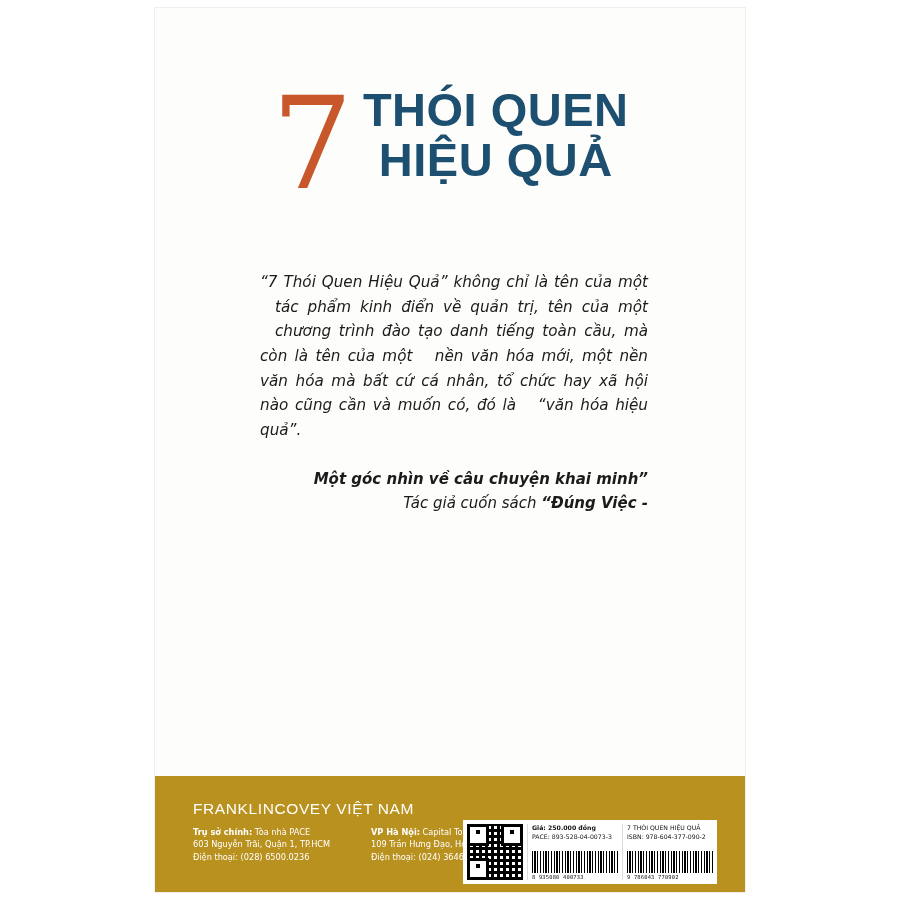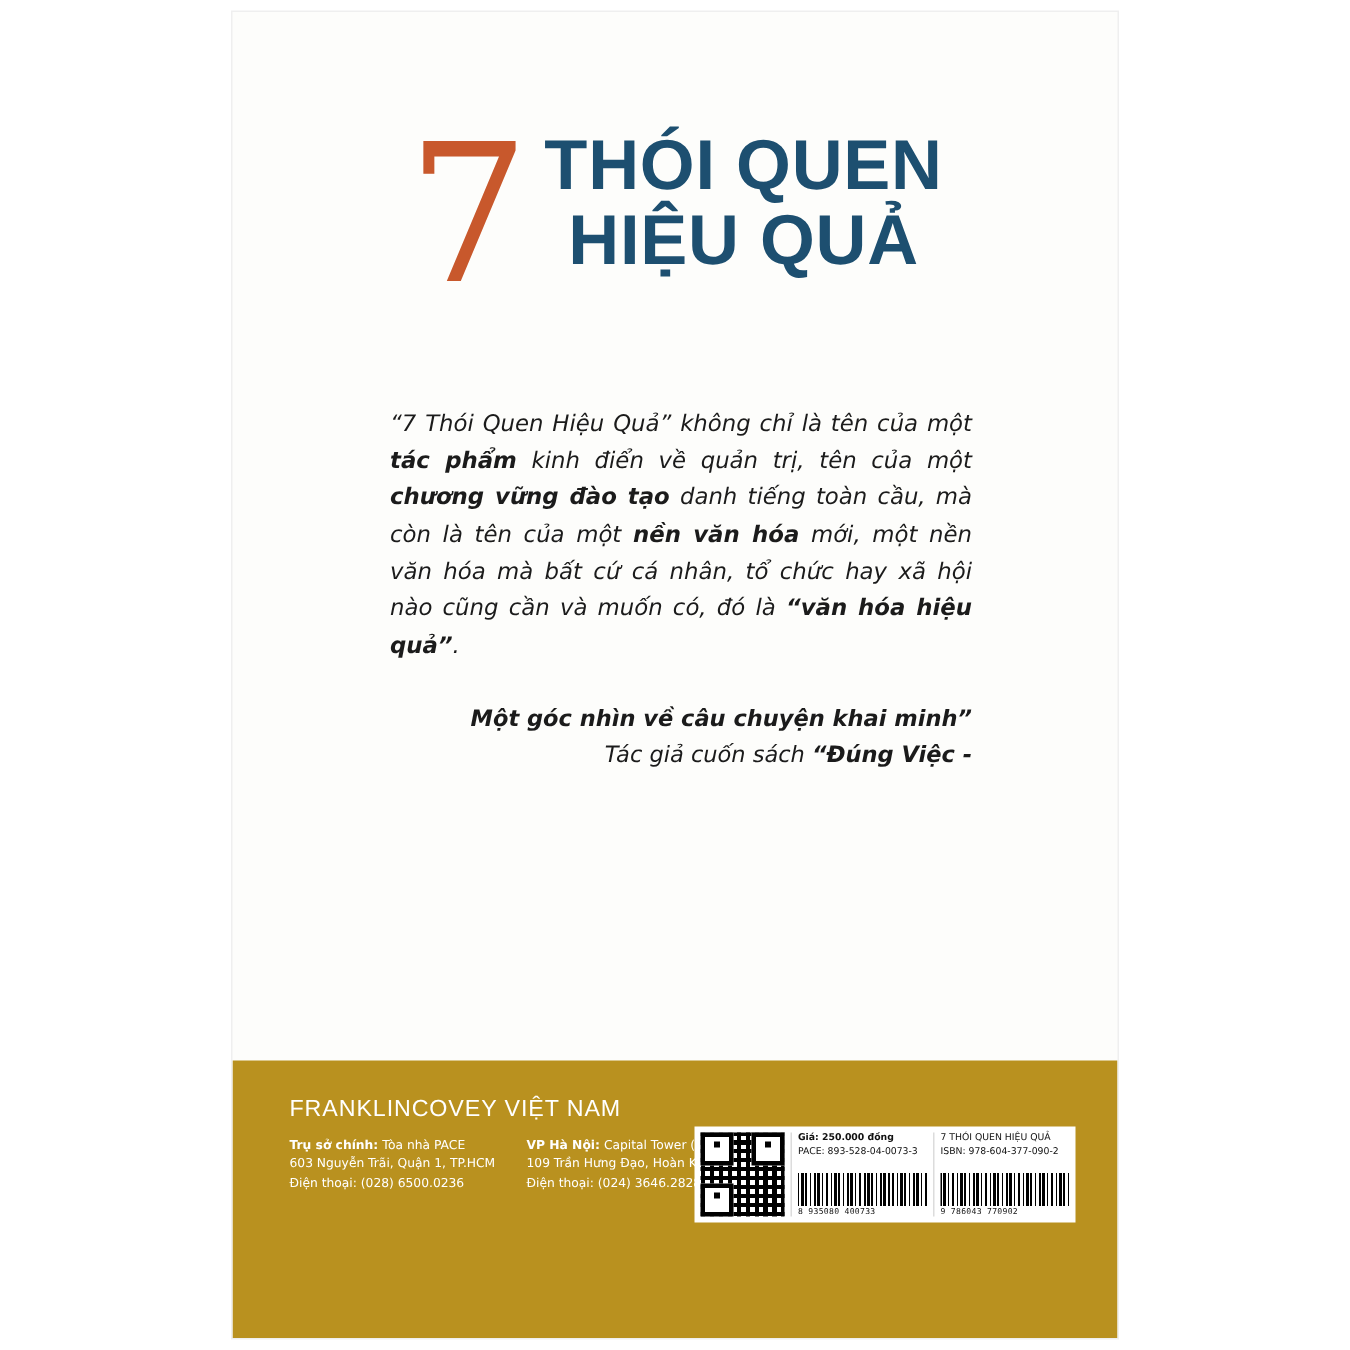--- a/index.html
+++ b/index.html
@@ -83,21 +83,22 @@
   }
   .para {
     font-family: "DejaVu Sans", sans-serif;
     font-style: italic;
     font-size: 15.2px;
     line-height: 1.62;
     text-align: justify;
     margin: 0 0 17px 0;
   }
   .para b {
-    font-weight: 700;
+    font-weight: 400;
+    margin-left: 15px;
   }
   .signature {
     margin-top: 26px;
     text-align: right;
     font-family: "DejaVu Sans", sans-serif;
     font-size: 15px;
     line-height: 1.55;
     color: #1b1b1b;
   }
   .sig-name {
@@ -110,21 +111,21 @@
   .sig-sub b {
     font-weight: 700;
   }
 
   
   .footer {
     position: absolute;
     left: 0;
     bottom: 0;
     width: 590px;
-    height: 185px;
+    height: 116px;
     background: #b9911f;
   }
   .brand {
     position: absolute;
     left: 38px;
     top: 24px;
     color: #ffffff;
   }
   .brand-name {
     font-family: "Liberation Sans", sans-serif;
@@ -269,33 +270,33 @@
       <div class="title-row">
         <div class="big-seven">7</div>
         <div class="title-stack">
           <div class="title-line1">THÓI QUEN</div>
           <div class="title-line2">HIỆU QUẢ</div>
         </div>
       </div>
     </div>
 
     <div class="blurb">
-      <p class="para">“7 Thói Quen Hiệu Quả” không chỉ là tên của một <b>tác phẩm</b> kinh điển về quản trị, tên của một <b>chương vững đào tạo</b> danh tiếng toàn cầu, mà còn là tên của một <b>nền văn hóa</b> mới, một nền văn hóa mà bất cứ cá nhân, tổ chức hay xã hội nào cũng cần và muốn có, đó là <b>“văn hóa hiệu quả”</b>.</p>
+      <p class="para">“7 Thói Quen Hiệu Quả” không chỉ là tên của một <b>tác phẩm</b> kinh điển về quản trị, tên của một <b>chương trình đào tạo</b> danh tiếng toàn cầu, mà còn là tên của một <b>nền văn hóa</b> mới, một nền văn hóa mà bất cứ cá nhân, tổ chức hay xã hội nào cũng cần và muốn có, đó là <b>“văn hóa hiệu quả”</b>.</p>
 
       <div class="signature">
         <div class="sig-sub"><b>Một góc nhìn về câu chuyện khai minh”</b></div>
         <div class="sig-sub">Tác giả cuốn sách <b>“Đúng Việc -</b></div>
       </div>
     </div>
 
     <div class="footer">
       <div class="brand">
         <div class="brand-name">FRANKLINCOVEY VIỆT NAM</div>
         <div class="brand-lines">
-          <div style="display:flex; gap:8px;">
+          <div style="display:flex; gap:28px;">
             <div style="width:150px;">
               <div><b>Trụ sở chính:</b> <span>Tòa nhà PACE</span></div>
               <div>603 Nguyễn Trãi, Quận 1, TP.HCM</div>
               <div><span>Điện thoại:</span> <span>(028) 6500.0236</span></div>
             </div>
             <div style="width:190px;">
               <div><b>VP Hà Nội:</b> <span>Capital Tower (Lầu 14)</span></div>
               <div>109 Trần Hưng Đạo, Hoàn Kiếm, Hà Nội</div>
               <div><span>Điện thoại:</span> <span>(024) 3646.2828</span></div>
             </div>

